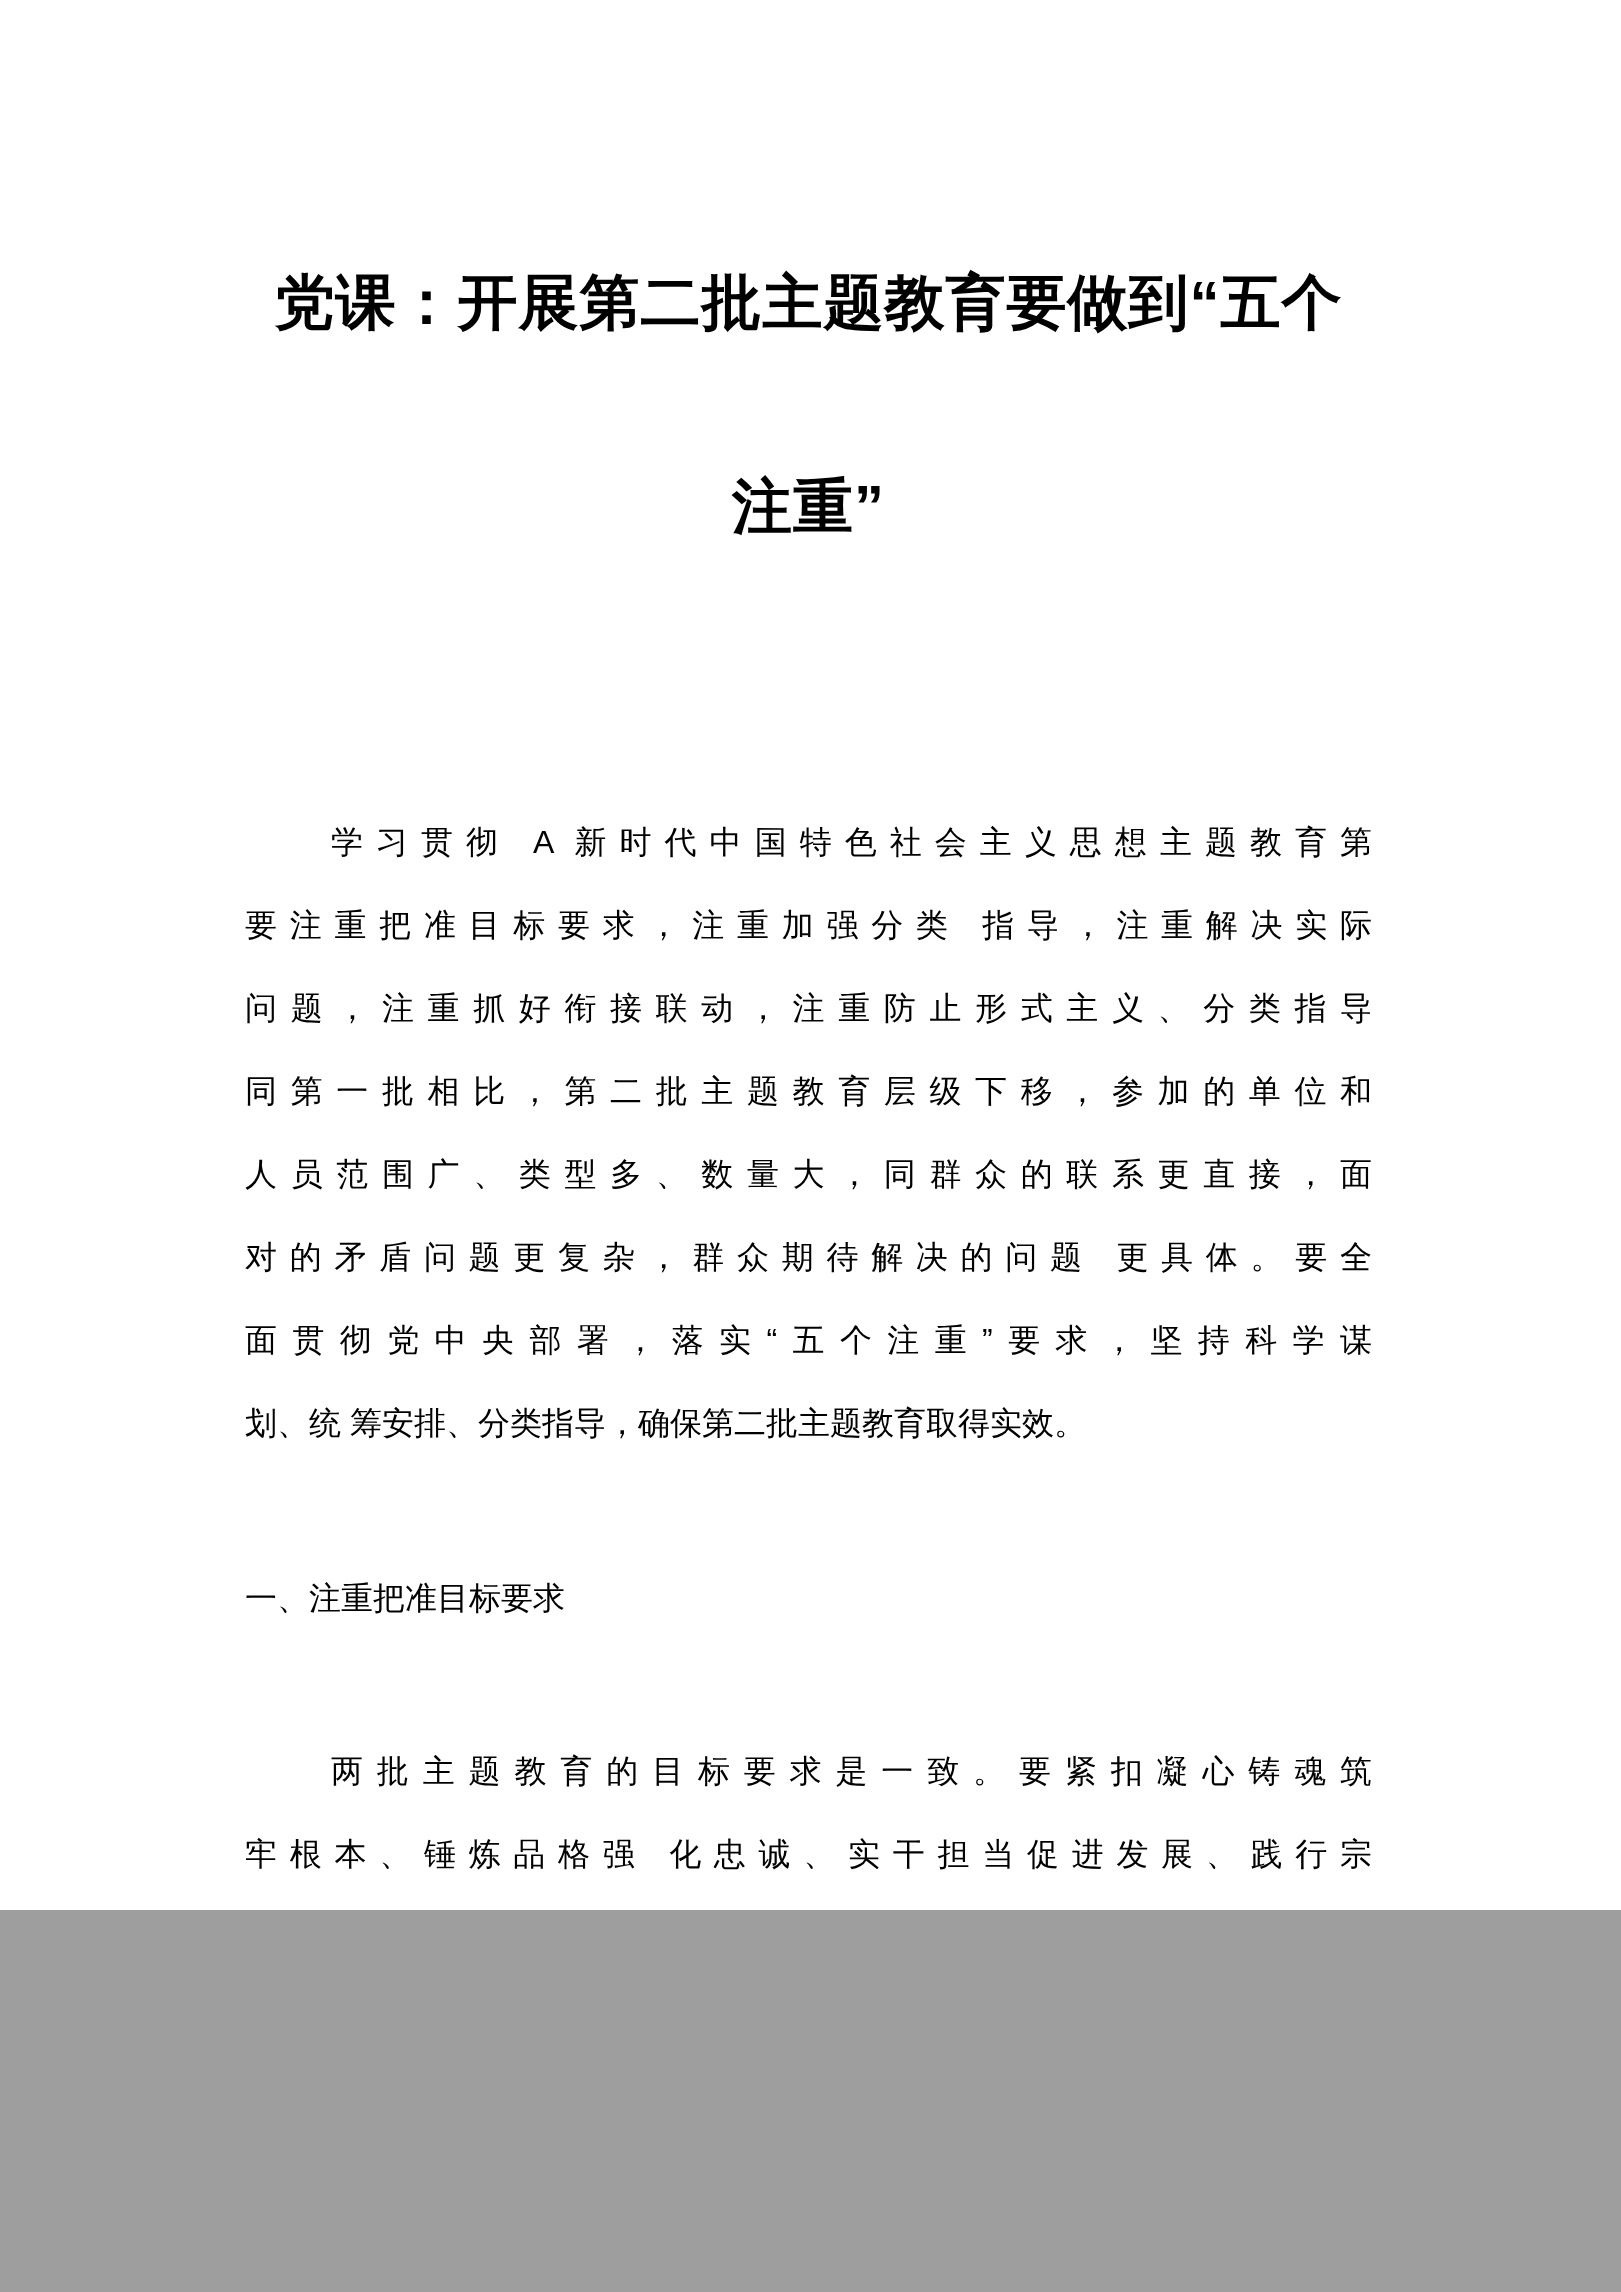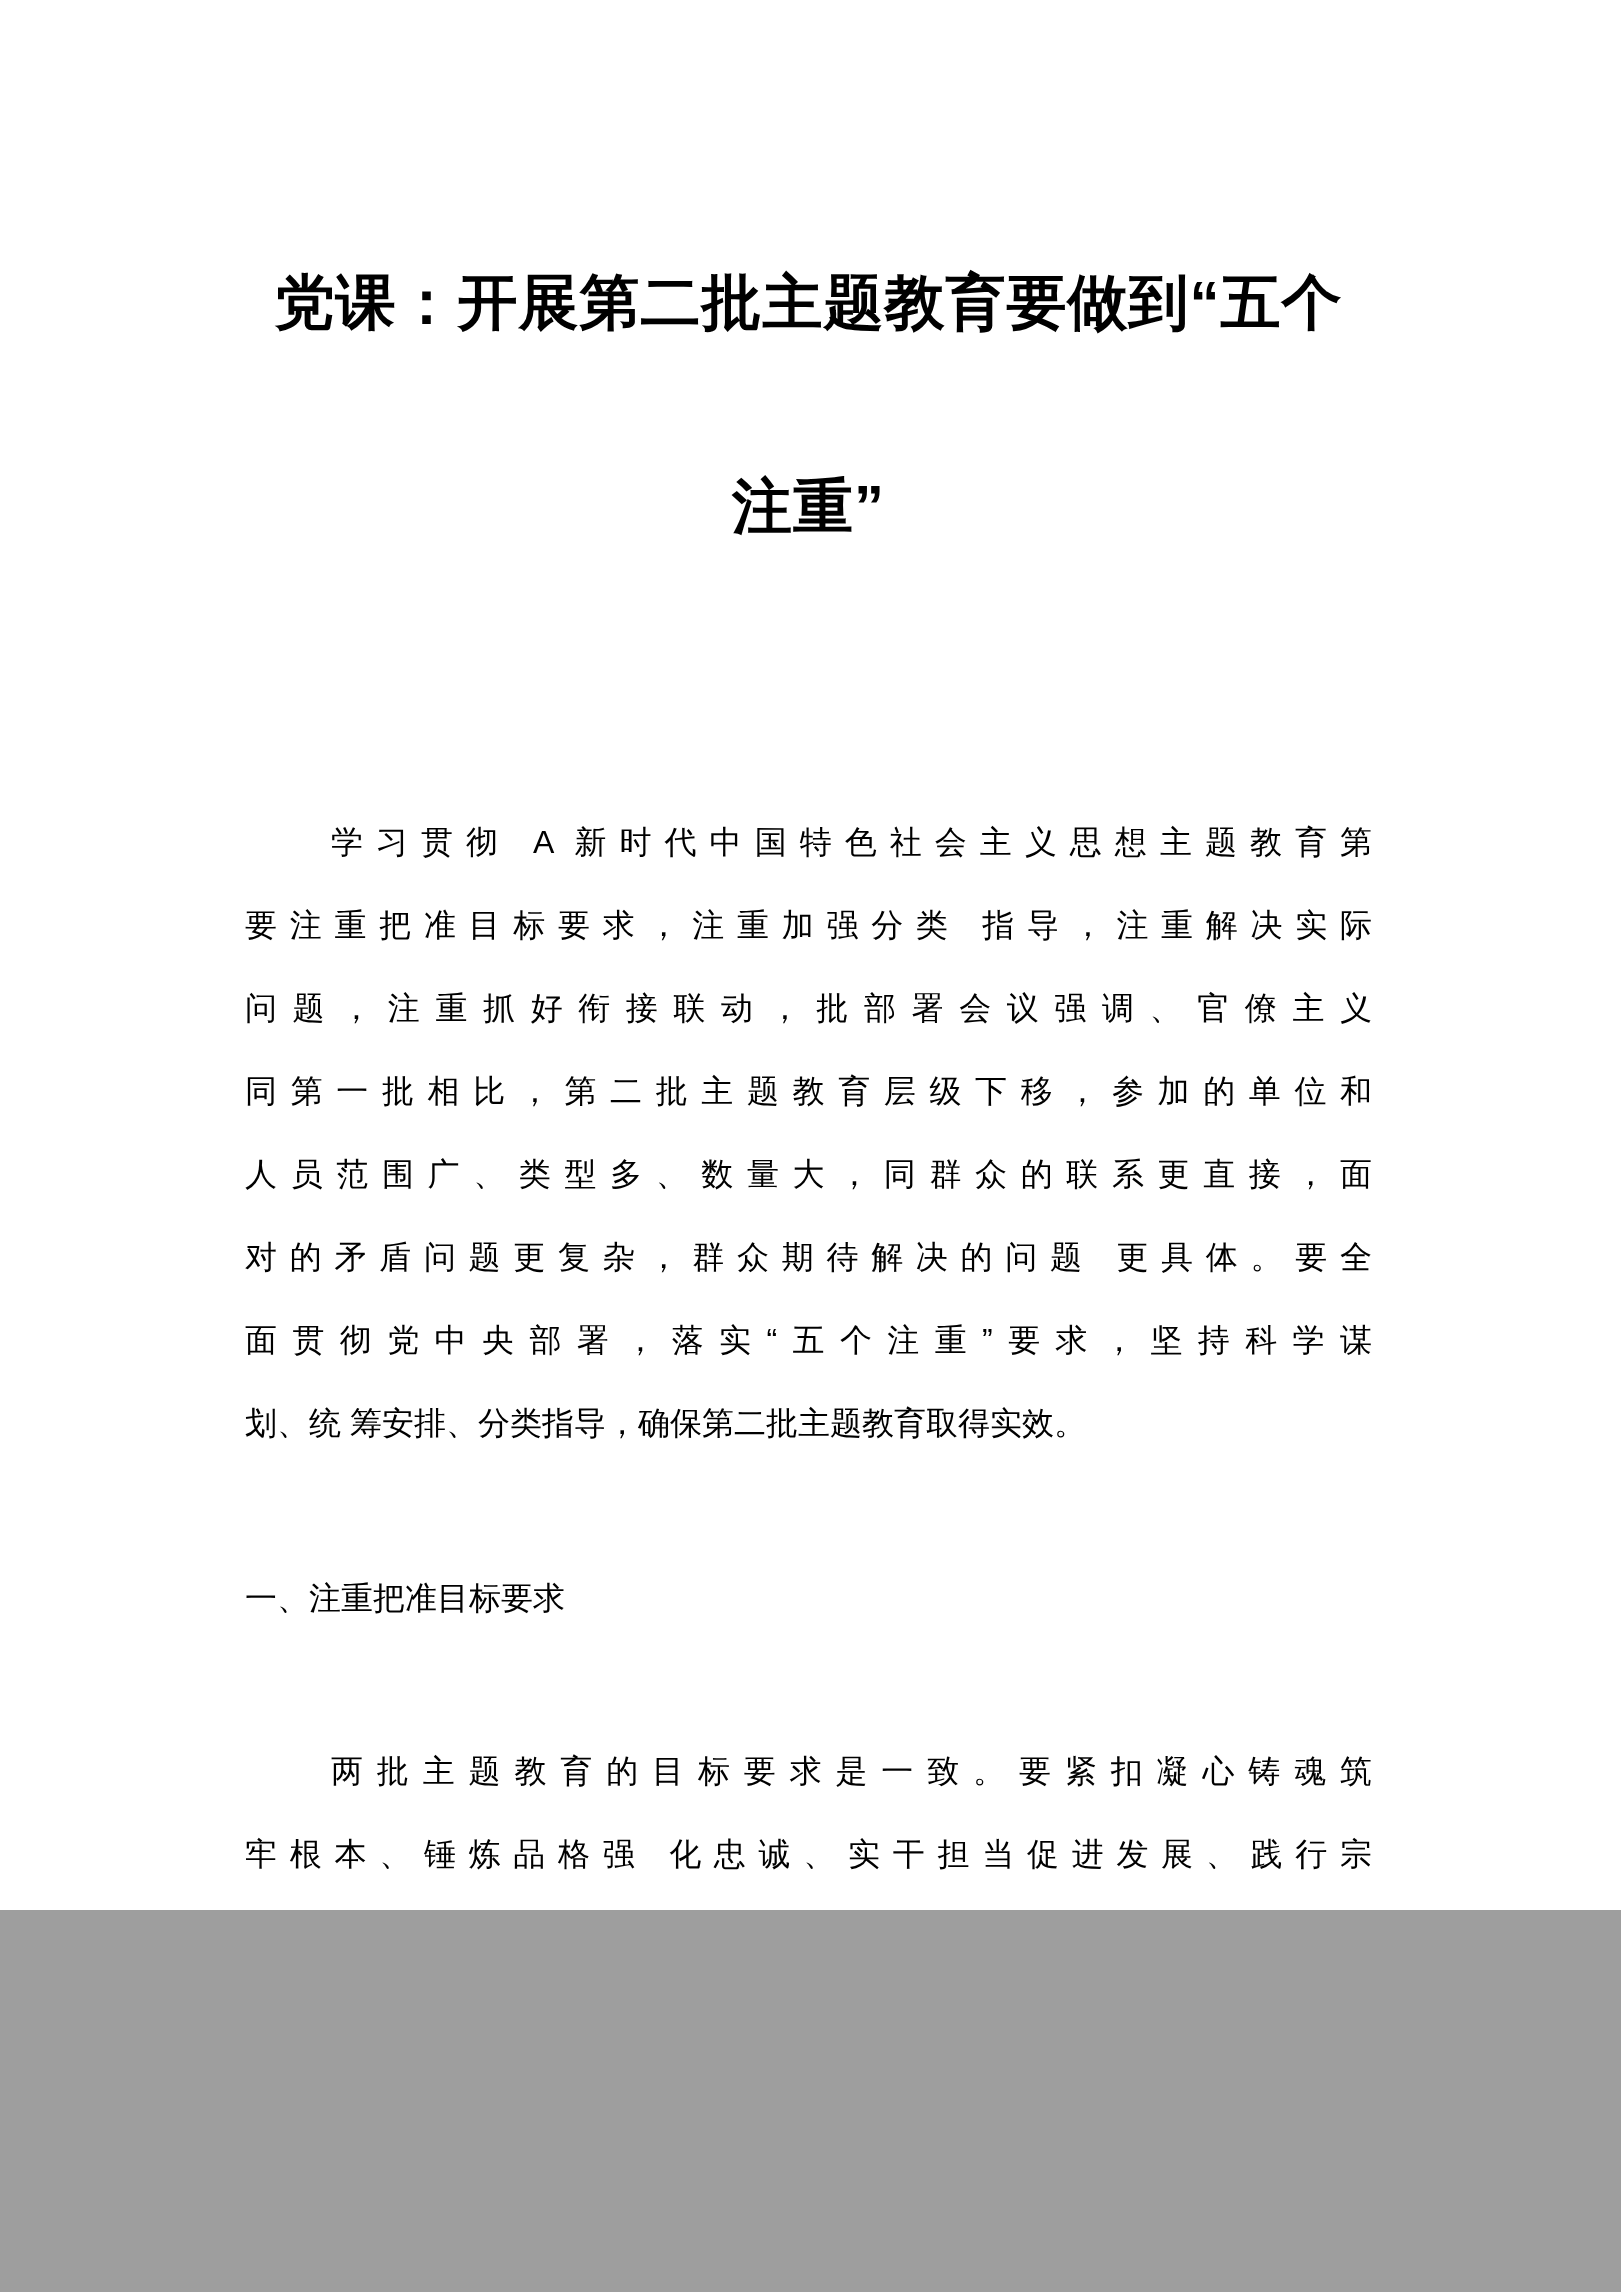--- a/index.html
+++ b/index.html
@@ -67,21 +67,21 @@
     <div class="title-line">注重”</div>
   </div>
 
   <div class="spacer-a" aria-hidden="true"></div>
 
   <div class="content">
 
     <div>
       <div class="line first">学习贯彻 A 新时代中国特色社会主义思想主题教育第</div>
       <div class="line">要注重把准目标要求，注重加强分类 指导，注重解决实际</div>
-      <div class="line">问题，注重抓好衔接联动，批部署会议强调、官僚主义</div>
+      <div class="line">问题，注重抓好衔接联动，注重防止形式主义、分类指导</div>
       <div class="line">同第一批相比，第二批主题教育层级下移，参加的单位和</div>
       <div class="line">人员范围广、类型多、数量大，同群众的联系更直接，面</div>
       <div class="line">对的矛盾问题更复杂，群众期待解决的问题 更具体。要全</div>
       <div class="line">面贯彻党中央部署，落实“五个注重”要求，坚持科学谋</div>
       <div class="line last">划、统 筹安排、分类指导，确保第二批主题教育取得实效。</div>
     </div>
 
     <div class="spacer-b" aria-hidden="true"></div>
 
     <div class="heading-line">一、注重把准目标要求</div>

